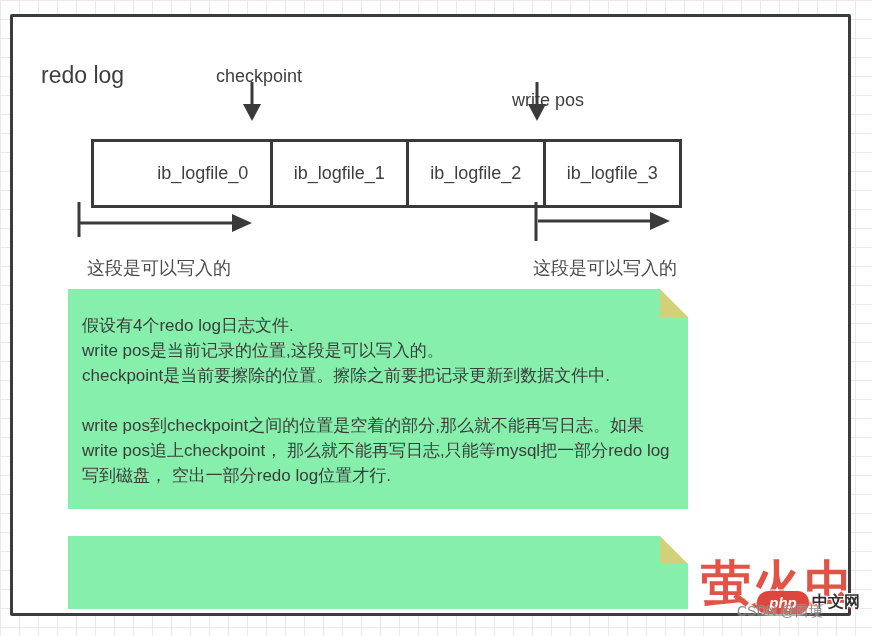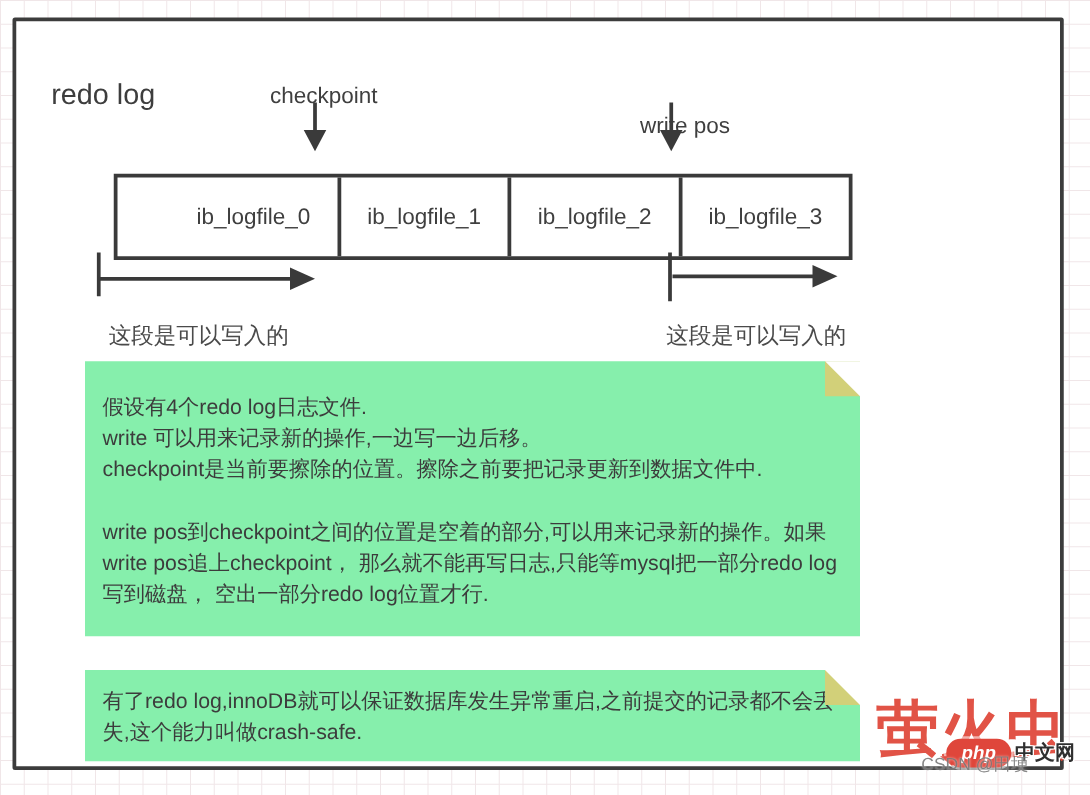--- a/index.html
+++ b/index.html
@@ -134,29 +134,28 @@
       <div class="logfile-box">ib_logfile_2</div>
       <div class="logfile-box">ib_logfile_3</div>
     </div>
 
     <div class="range-label left">这段是可以写入的</div>
     <div class="range-label right">这段是可以写入的</div>
 
     <div class="note note1">
       <div class="note-fold"></div>
       <div class="note-line">假设有4个redo log日志文件.</div>
-      <div class="note-line">write 可以用来记录新的操作,一边写一边后移。</div>
+      <div class="note-line">write pos是当前记录的位置,这段是可以写入的。</div>
       <div class="note-line">checkpoint是当前要擦除的位置。擦除之前要把记录更新到数据文件中.</div>
       <div class="para-gap"></div>
-      <div class="note-para">write pos到checkpoint之间的位置是空着的部分,可以用来记录新的操作。如果write pos追上checkpoint， 那么就不能再写日志,只能等mysql把一部分redo log写到磁盘， 空出一部分redo log位置才行.</div>
+      <div class="note-para">write pos到checkpoint之间的位置是空着的部分,那么就不能再写日志。如果write pos追上checkpoint， 那么就不能再写日志,只能等mysql把一部分redo log写到磁盘， 空出一部分redo log位置才行.</div>
     </div>
 
     <div class="note note2">
       <div class="note-fold"></div>
-      <div class="note-para">有了redo log,innoDB就可以保证数据库发生异常重启,之前提交的记录都不会丢失,这个能力叫做crash-safe.</div>
     </div>
   </div>
 
   <svg class="arrows-layer" viewBox="0 0 872 636" xmlns="http://www.w3.org/2000/svg">
 
     <g stroke="#3a3a3a" fill="#3a3a3a">
       <line x1="252" y1="82" x2="252" y2="106" stroke-width="3"></line>
       <polygon points="243,104 261,104 252,121" stroke="none"></polygon>
     </g>
 

